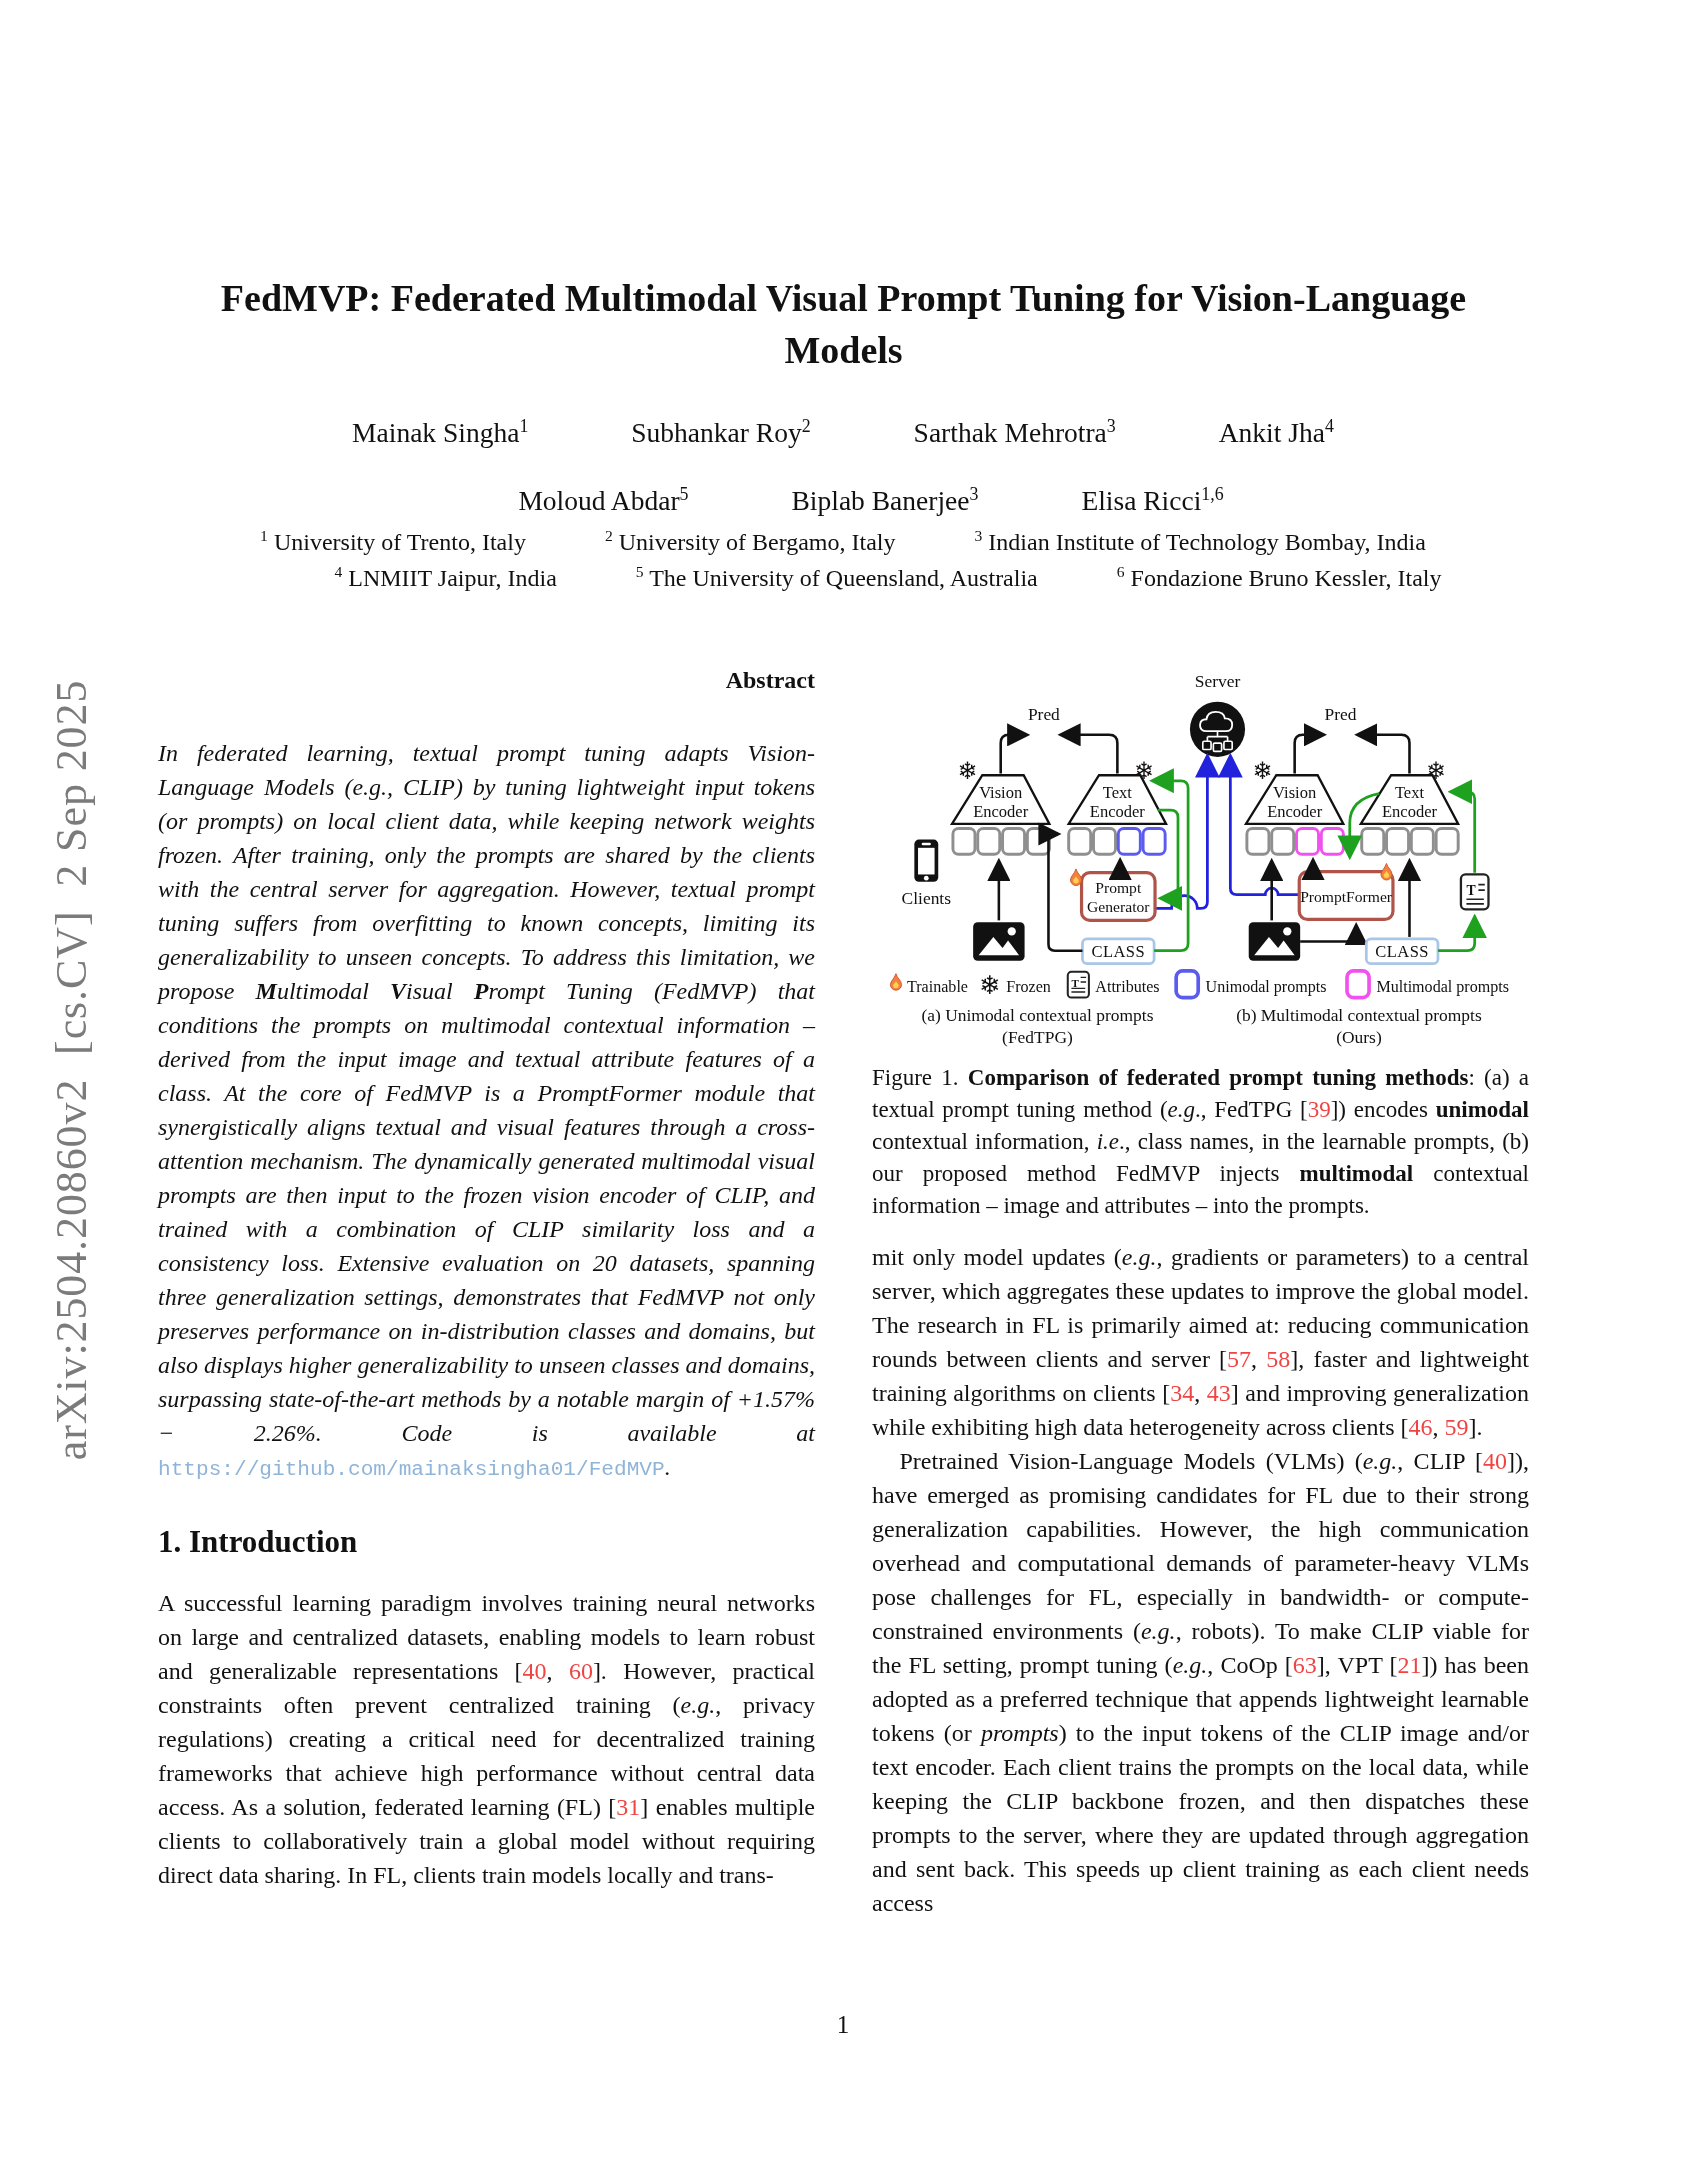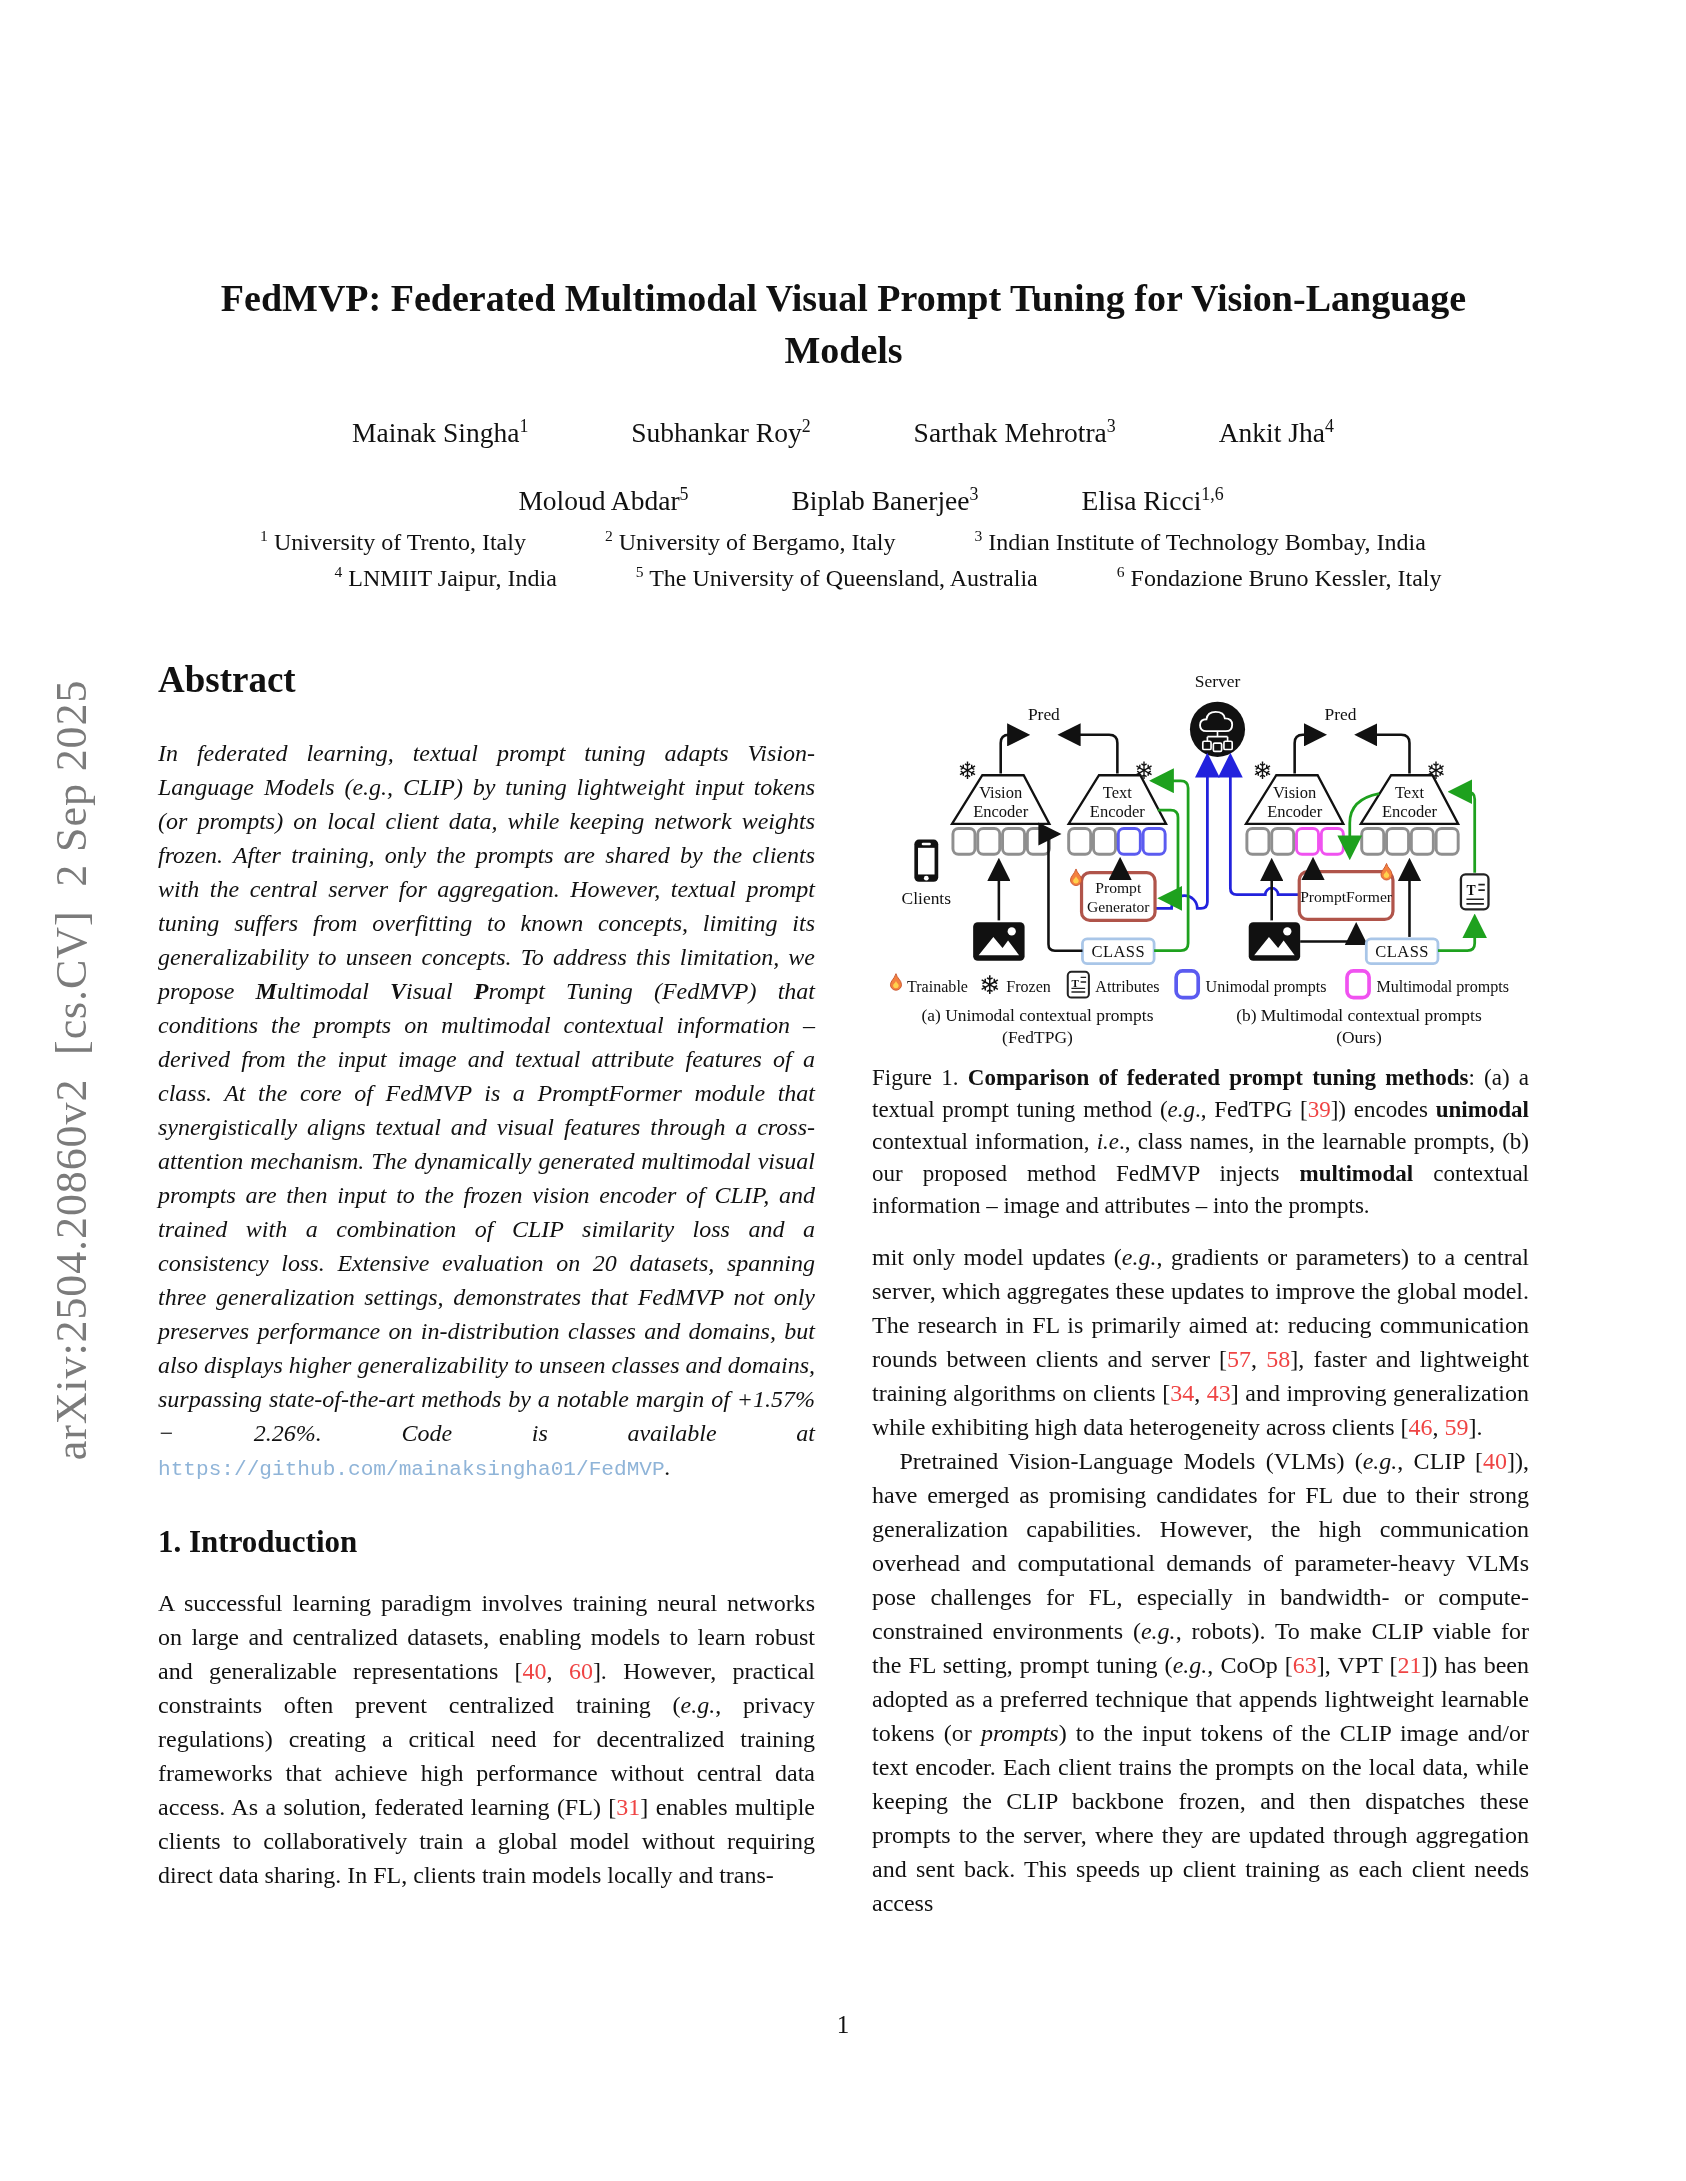--- a/index.html
+++ b/index.html
@@ -23,21 +23,21 @@
   .authors-row.r1 { top:416px; }
   .authors-row.r2 { top:484px;padding-left:28px; }
   .affil-row { position:absolute; left:0; width:100%; display:flex; justify-content:center; column-gap:79px; font-size:24px; }
   .affil-row.r1 { top:527px; }
   .affil-row.r2 { top:563px;padding-left:45px; }
   sup { font-size:0.65em; }
   
   .col { position:absolute; width:657px; text-align:justify; font-size:24px; line-height:34px; }
   .col-left  { left:158px; top:657px; }
   .col-right { left:872px; top:654px; }
-  .abstract-heading { font-size:37px; font-weight:bold; text-align:left; margin:5.5px 0 39px 0; }
+  .abstract-heading { font-size:24px; font-weight:bold; text-align:right; margin:5.5px 0 39px 0; }
   .abstract-body {}
   .section-heading { font-size:31px; font-weight:bold; text-align:left; margin:39px 0 27.5px 0; }
   .para { margin:0; }
   .para.indent { text-indent:27.5px; }
   .caption { font-size:23px; line-height:32px; margin-top:13px; }
   .caption + .para { margin-top:18.4px; }
   
   .seg-p  { }
   .seg-i  { font-style:italic; }
   .seg-b  { font-weight:bold; }

